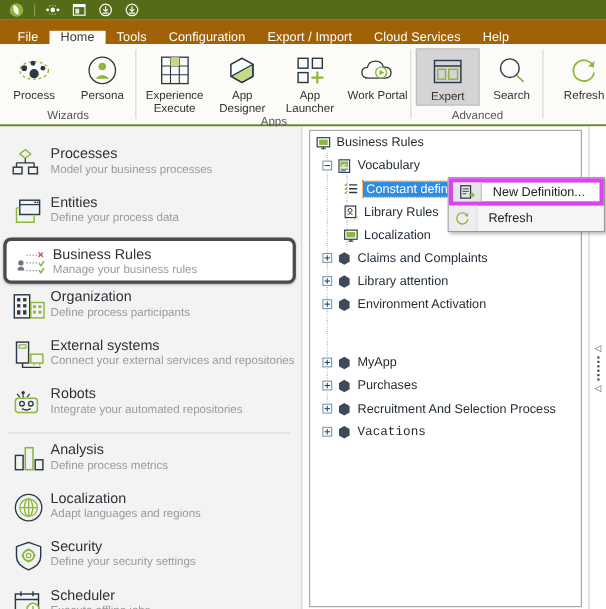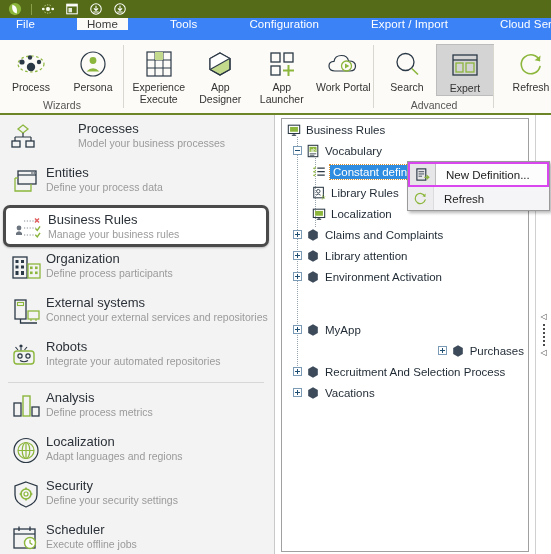--- a/index.html
+++ b/index.html
@@ -16,22 +16,22 @@
   
   #qat {
     height:18px; background:#556B18; display:flex; align-items:center;
     padding-left:4px; gap:2px;
   }
   .qat-btn { width:22px; height:16px; display:flex; align-items:center; justify-content:center; }
   .qat-sep { width:1px; height:11px; background:#8aa14a; margin:0 3px; }
 
   
   #menubar {
-    height:22px; background:#3b82f6; display:flex; align-items:flex-start;
-    padding-left:6px; font-size:11.5px;gap:32px;
+    height:22px; background:#a16207; display:flex; align-items:flex-end;
+    padding-left:6px; font-size:11.5px;
   }
   .menu-item {
     padding:0 10px; display:flex; align-items:center; color:#ffffff;
     white-space:nowrap; letter-spacing:.1px;
   }
   .menu-item.active { background:#FCFBF7; color:#3b3b3b; }
 
   
   #ribbon {
     height:75px; background:#FCFBF7; position:relative;
@@ -115,21 +115,21 @@
     position:absolute; left:407px; top:161px; width:143px;
     background:#F5F5F7; border:1px solid #9a9a9a;
     box-shadow:2px 2px 3px rgba(0,0,0,.28);
     z-index:40; font-size:11.5px;
   }
   .ctx-row { display:flex; align-items:center; height:23px; position:relative; }
   .ctx-gutter { width:26px; min-width:26px; height:100%; background:#EDEDEF;
     border-right:1px solid #dcdcdc; display:flex; align-items:center; justify-content:center; }
   .ctx-lbl { padding-left:10px; color:#222; }
   .ctx-row.hover {
-    border:2px solid #d946ef; background:#fdfdfd; height:25px;
+    border:4px solid #d946ef; background:#fdfdfd; height:25px;
   }
   .ctx-row.hover .ctx-gutter { background:#e6e6e8; border-right:1px solid #bdbdbd; }
 
   
   #splitter {
     position:absolute; right:0; top:0; bottom:0; width:16px; background:#ffffff;
     border-left:1px solid #d0d0d0;
     display:flex; flex-direction:column; align-items:center; justify-content:center;
   }
   .sp-arrow { font-size:8px; color:#4a4a4a; line-height:8px; }
@@ -257,45 +257,46 @@
         <div class="ico">
           <svg width="34" height="28" viewBox="0 0 34 28">
             <path d="M9 21 Q3 21 3 16 Q3 11.5 8 11.3 Q9 5.5 15.5 5.5 Q21.5 5.5 22.5 11 Q29.5 10.8 29.5 16 Q29.5 21 24 21 Z" fill="none" stroke="#2b3845" stroke-width="1.2"></path>
             <circle cx="20.5" cy="16" r="5" fill="none" stroke="#8CB63C" stroke-width="1.3"></circle>
             <path d="M19 13.6 L23.4 16 L19 18.4 Z" fill="#8CB63C"></path>
           </svg>
         </div>
         <div class="lbl">Work Portal</div>
       </div>
     </div>
+    <div class="gtitle">Apps</div>
     <div class="vsep"></div>
   </div>
 
   <div class="rgroup" style="width:120px;">
     <div class="items" style="padding-left:4px;">
-      <div class="rbtn">
-        <div class="ico">
-          <svg width="30" height="28" viewBox="0 0 30 28">
-            <circle cx="13.5" cy="12" r="8.5" fill="none" stroke="#2b3845" stroke-width="1.3"></circle>
-            <path d="M19.8 18.5 L26 24.5" stroke="#8CB63C" stroke-width="1.6"></path>
-          </svg>
-        </div>
-        <div class="lbl">Search</div>
-      </div>
       <div class="rbtn selected">
         <div class="ico">
           <svg width="30" height="26" viewBox="0 0 30 26">
             <rect x="3" y="3" width="24" height="20" fill="none" stroke="#2b3845" stroke-width="1.3"></rect>
             <path d="M3 8 L27 8" stroke="#2b3845" stroke-width="1.3"></path>
             <rect x="6" y="11" width="7" height="9" fill="none" stroke="#8CB63C" stroke-width="1.3"></rect>
             <rect x="16" y="11" width="8" height="9" fill="none" stroke="#8CB63C" stroke-width="1.3"></rect>
           </svg>
         </div>
         <div class="lbl">Expert</div>
       </div>
+      <div class="rbtn">
+        <div class="ico">
+          <svg width="30" height="28" viewBox="0 0 30 28">
+            <circle cx="13.5" cy="12" r="8.5" fill="none" stroke="#2b3845" stroke-width="1.3"></circle>
+            <path d="M19.8 18.5 L26 24.5" stroke="#8CB63C" stroke-width="1.6"></path>
+          </svg>
+        </div>
+        <div class="lbl">Search</div>
+      </div>
     </div>
     <div class="gtitle">Advanced</div>
     <div class="vsep"></div>
   </div>
 
   <div class="rgroup" style="width:auto;flex:1;">
     <div class="items" style="padding-left:6px;">
       <div class="rbtn">
         <div class="ico">
           <svg width="28" height="28" viewBox="0 0 28 28">
@@ -307,21 +308,21 @@
       </div>
     </div>
     <div class="gtitle"></div>
   </div>
 </div>
 
 <div id="content">
 
   <div id="sidebar">
 
-    <div class="nav-item" style="margin-top:2px;gap:32px;">
+    <div class="nav-item" style="margin-top:13px;">
       <div class="nav-ico">
         <svg width="32" height="30" viewBox="0 0 32 30">
           <path d="M12 2 L17 6 L12 10 L7 6 Z" fill="none" stroke="#8CB63C" stroke-width="1.3"></path>
           <path d="M12 10 L12 14 M4 14 L20 14 M4 14 L4 18 M20 14 L20 18" stroke="#2b3845" stroke-width="1.2" fill="none"></path>
           <rect x="1" y="18" width="8" height="6" fill="none" stroke="#2b3845" stroke-width="1.3"></rect>
           <rect x="15" y="18" width="8" height="6" fill="none" stroke="#2b3845" stroke-width="1.3"></rect>
         </svg>
       </div>
       <div class="nav-txt">
         <div class="nav-title">Processes</div>
@@ -593,41 +594,41 @@
       <div class="tnode" style="padding-left:11px;margin-top:32px;">
         <div class="texp plus"></div>
         <div class="tico">
           <svg width="14" height="14" viewBox="0 0 16 16">
               <path d="M8 1.5 L13.5 4.7 L13.5 11.3 L8 14.5 L2.5 11.3 L2.5 4.7 Z" fill="#3c4a5a"></path>
             </svg>
         </div>
         <span class="tlabel">MyApp</span>
       </div>
 
-      <div class="tnode" style="padding-left:11px;justify-content:flex-end;">
-        <div class="texp plus"></div>
-        <div class="tico">
-          <svg width="14" height="14" viewBox="0 0 16 16">
-              <path d="M8 1.5 L13.5 4.7 L13.5 11.3 L8 14.5 L2.5 11.3 L2.5 4.7 Z" fill="#3c4a5a"></path>
-            </svg>
-        </div>
-        <span class="tlabel">Purchases</span>
-      </div>
-
       <div class="tnode" style="padding-left:11px;">
         <div class="texp plus"></div>
         <div class="tico">
           <svg width="14" height="14" viewBox="0 0 16 16">
               <path d="M8 1.5 L13.5 4.7 L13.5 11.3 L8 14.5 L2.5 11.3 L2.5 4.7 Z" fill="#3c4a5a"></path>
             </svg>
         </div>
+        <span class="tlabel">Purchases</span>
+      </div>
+
+      <div class="tnode" style="padding-left:11px;">
+        <div class="texp plus"></div>
+        <div class="tico">
+          <svg width="14" height="14" viewBox="0 0 16 16">
+              <path d="M8 1.5 L13.5 4.7 L13.5 11.3 L8 14.5 L2.5 11.3 L2.5 4.7 Z" fill="#3c4a5a"></path>
+            </svg>
+        </div>
         <span class="tlabel">Recruitment And Selection Process</span>
       </div>
 
-      <div class="tnode" style="padding-left:11px;">
+      <div class="tnode" style="padding-left:11px;font-family:Liberation Mono, monospace;">
         <div class="texp plus"></div>
         <div class="tico">
           <svg width="14" height="14" viewBox="0 0 16 16">
               <path d="M8 1.5 L13.5 4.7 L13.5 11.3 L8 14.5 L2.5 11.3 L2.5 4.7 Z" fill="#3c4a5a"></path>
             </svg>
         </div>
         <span class="tlabel">Vacations</span>
       </div>
     </div>
 

